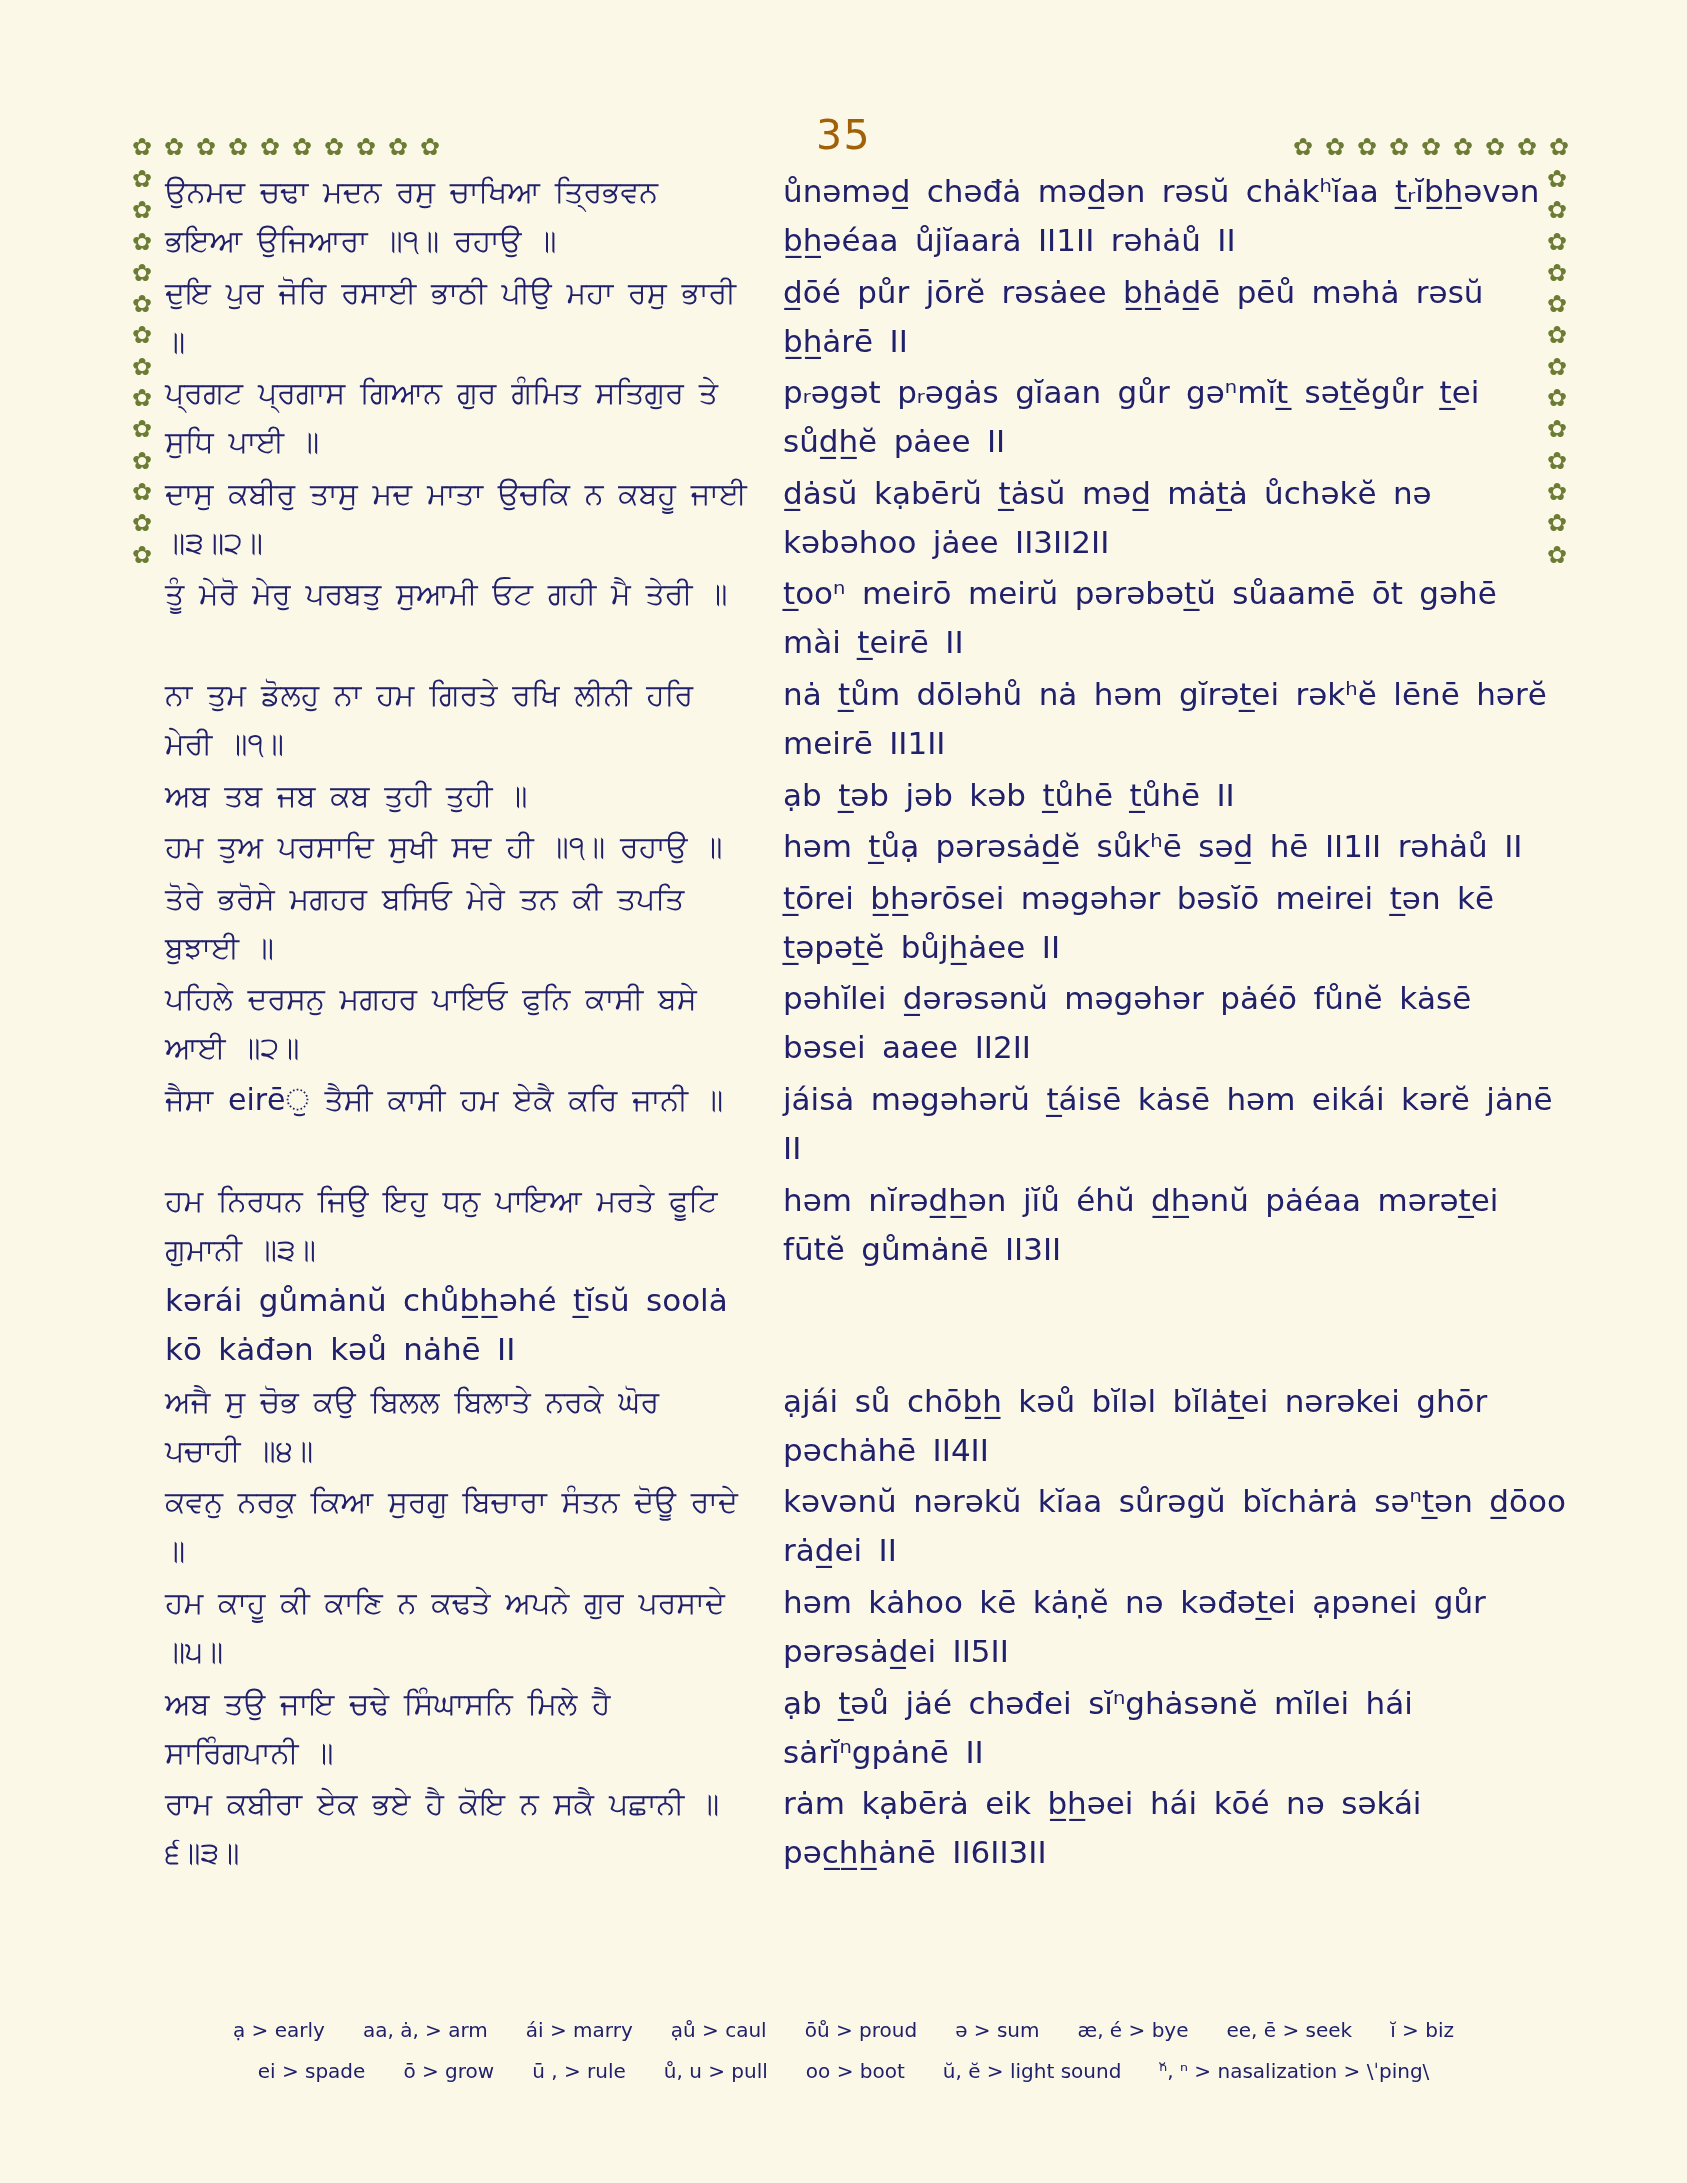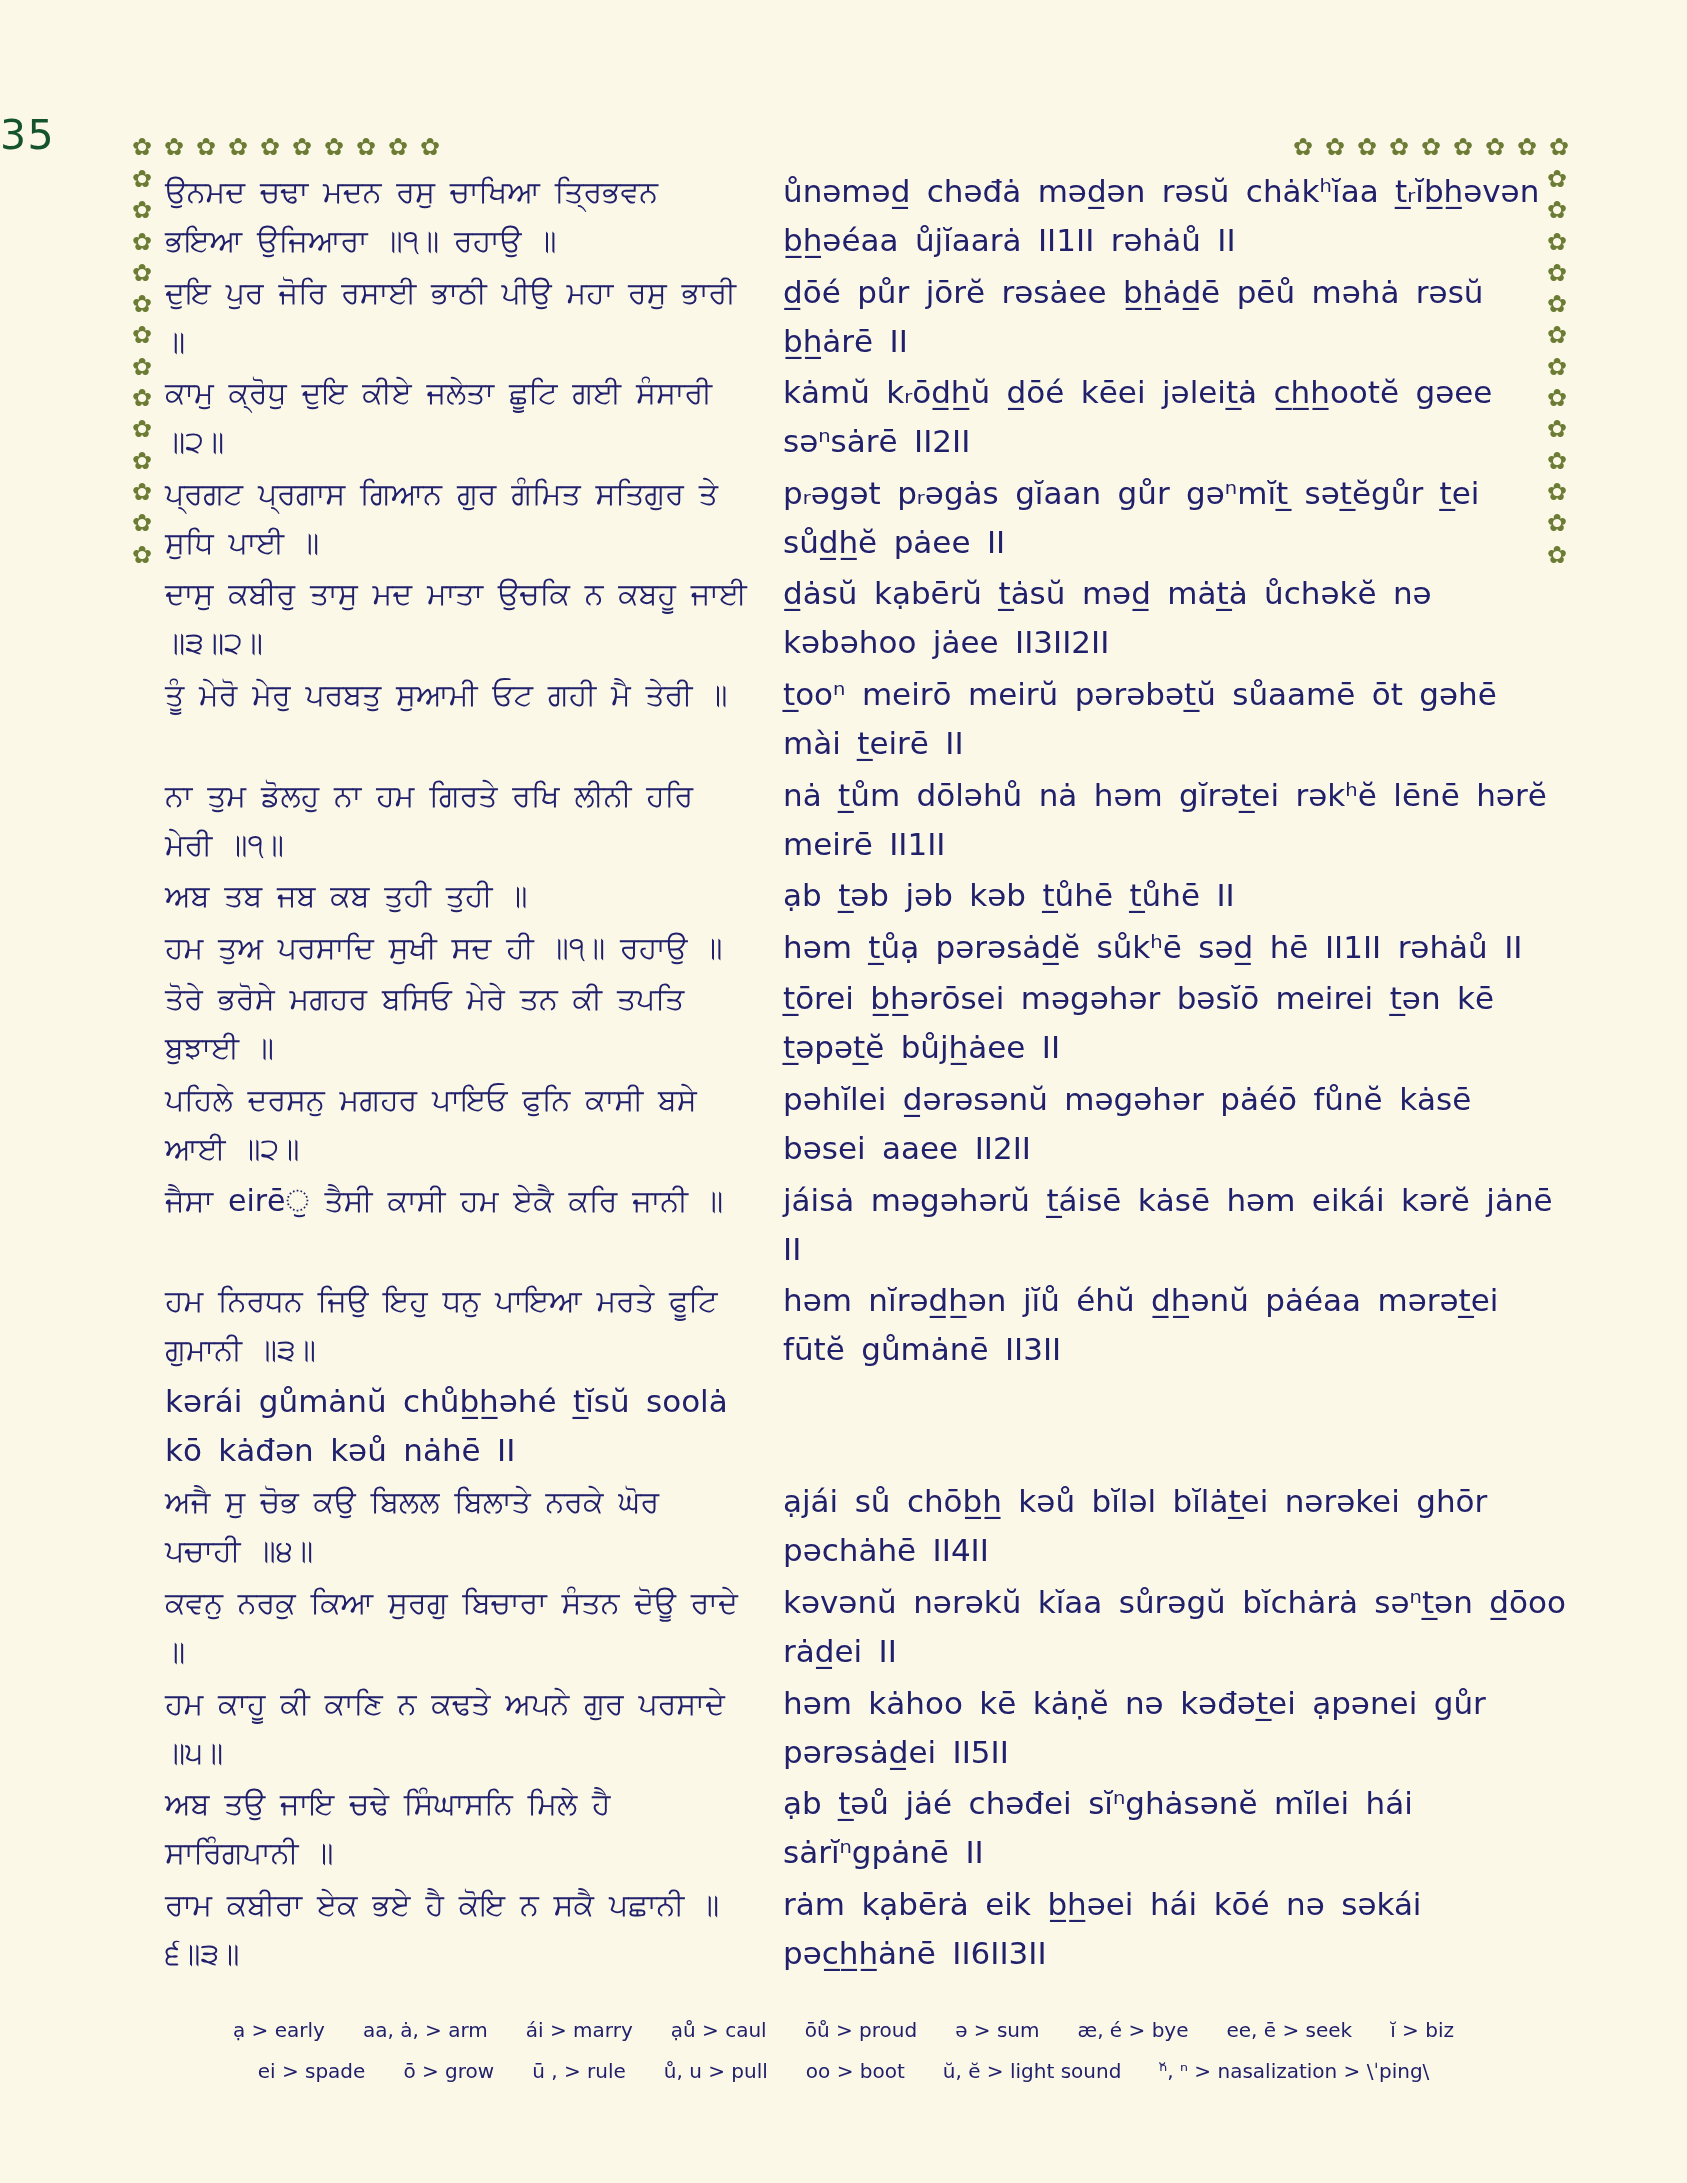--- a/index.html
+++ b/index.html
@@ -4,21 +4,21 @@
 <style>
   html,body{margin:0;padding:0;}
   body{
     width:1687px;height:2183px;position:relative;overflow:hidden;
     background:#fbf8e8;
     font-family:"DejaVu Sans",sans-serif;
     color:#20206b;
   }
   .page-number{
     position:absolute;top:111px;left:0;width:1687px;
-    text-align:left;font-size:41px;font-weight:500;color:#14532d;
+    text-align:center;font-size:41px;font-weight:500;color:#a16207;
     letter-spacing:1.3px;
   }
   .flower{
     color:#6d7c34;font-size:24px;line-height:24px;width:24px;height:24px;
     display:inline-flex;align-items:center;justify-content:center;
   }
   .flower-row{position:absolute;display:flex;flex-direction:row;gap:8px;}
   .flower-col{position:absolute;display:flex;flex-direction:column;gap:7.3px;}
   #deco-top-left{left:130px;top:135px;}
   #deco-top-right{left:1291px;top:135px;}
@@ -108,24 +108,20 @@
   </div>
 
 <div class="content">
   <div class="verse-row">
     <div class="gurmukhi">ਉਨਮਦ ਚਢਾ ਮਦਨ ਰਸੁ ਚਾਖਿਆ ਤ੍ਰਿਭਵਨ ਭਇਆ ਉਜਿਆਰਾ ॥੧॥ ਰਹਾਉ ॥</div>
     <div class="translit">ůnəməd̲ chəđȧ məd̲ən rəsŭ chȧkʰĭaa t̲ᵣĭb̲h̲əvən b̲h̲əéaa ůjĭaarȧ II1II rəhȧů II</div>
   </div>
   <div class="verse-row">
     <div class="gurmukhi">ਦੁਇ ਪੁਰ ਜੋਰਿ ਰਸਾਈ ਭਾਠੀ ਪੀਉ ਮਹਾ ਰਸੁ ਭਾਰੀ ॥</div>
     <div class="translit">d̲ōé půr jōrĕ rəsȧee b̲h̲ȧd̲ē pēů məhȧ rəsŭ b̲h̲ȧrē II</div>
-  </div>
-  <div class="verse-row">
-    <div class="gurmukhi">ਕਾਮੁ ਕ੍ਰੋਧੁ ਦੁਇ ਕੀਏ ਜਲੇਤਾ ਛੂਟਿ ਗਈ ਸੰਸਾਰੀ ॥੨॥</div>
-    <div class="translit">kȧmŭ kᵣōd̲h̲ŭ d̲ōé kēei jəleit̲ȧ c̲h̲h̲ootĕ gəee səⁿsȧrē II2II</div>
   </div>
   <div class="verse-row">
     <div class="gurmukhi">ਪ੍ਰਗਟ ਪ੍ਰਗਾਸ ਗਿਆਨ ਗੁਰ ਗੰਮਿਤ ਸਤਿਗੁਰ ਤੇ ਸੁਧਿ ਪਾਈ ॥</div>
     <div class="translit">pᵣəgət pᵣəgȧs gĭaan gůr gəⁿmĭt̲ sət̲ĕgůr t̲ei sůd̲h̲ĕ pȧee II</div>
   </div>
   <div class="verse-row">
     <div class="gurmukhi">ਦਾਸੁ ਕਬੀਰੁ ਤਾਸੁ ਮਦ ਮਾਤਾ ਉਚਕਿ ਨ ਕਬਹੂ ਜਾਈ ॥੩॥੨॥</div>
     <div class="translit">d̲ȧsŭ kạbērŭ t̲ȧsŭ məd̲ mȧt̲ȧ ůchəkĕ nə kəbəhoo jȧee II3II2II</div>
   </div>
   <div class="verse-row">

